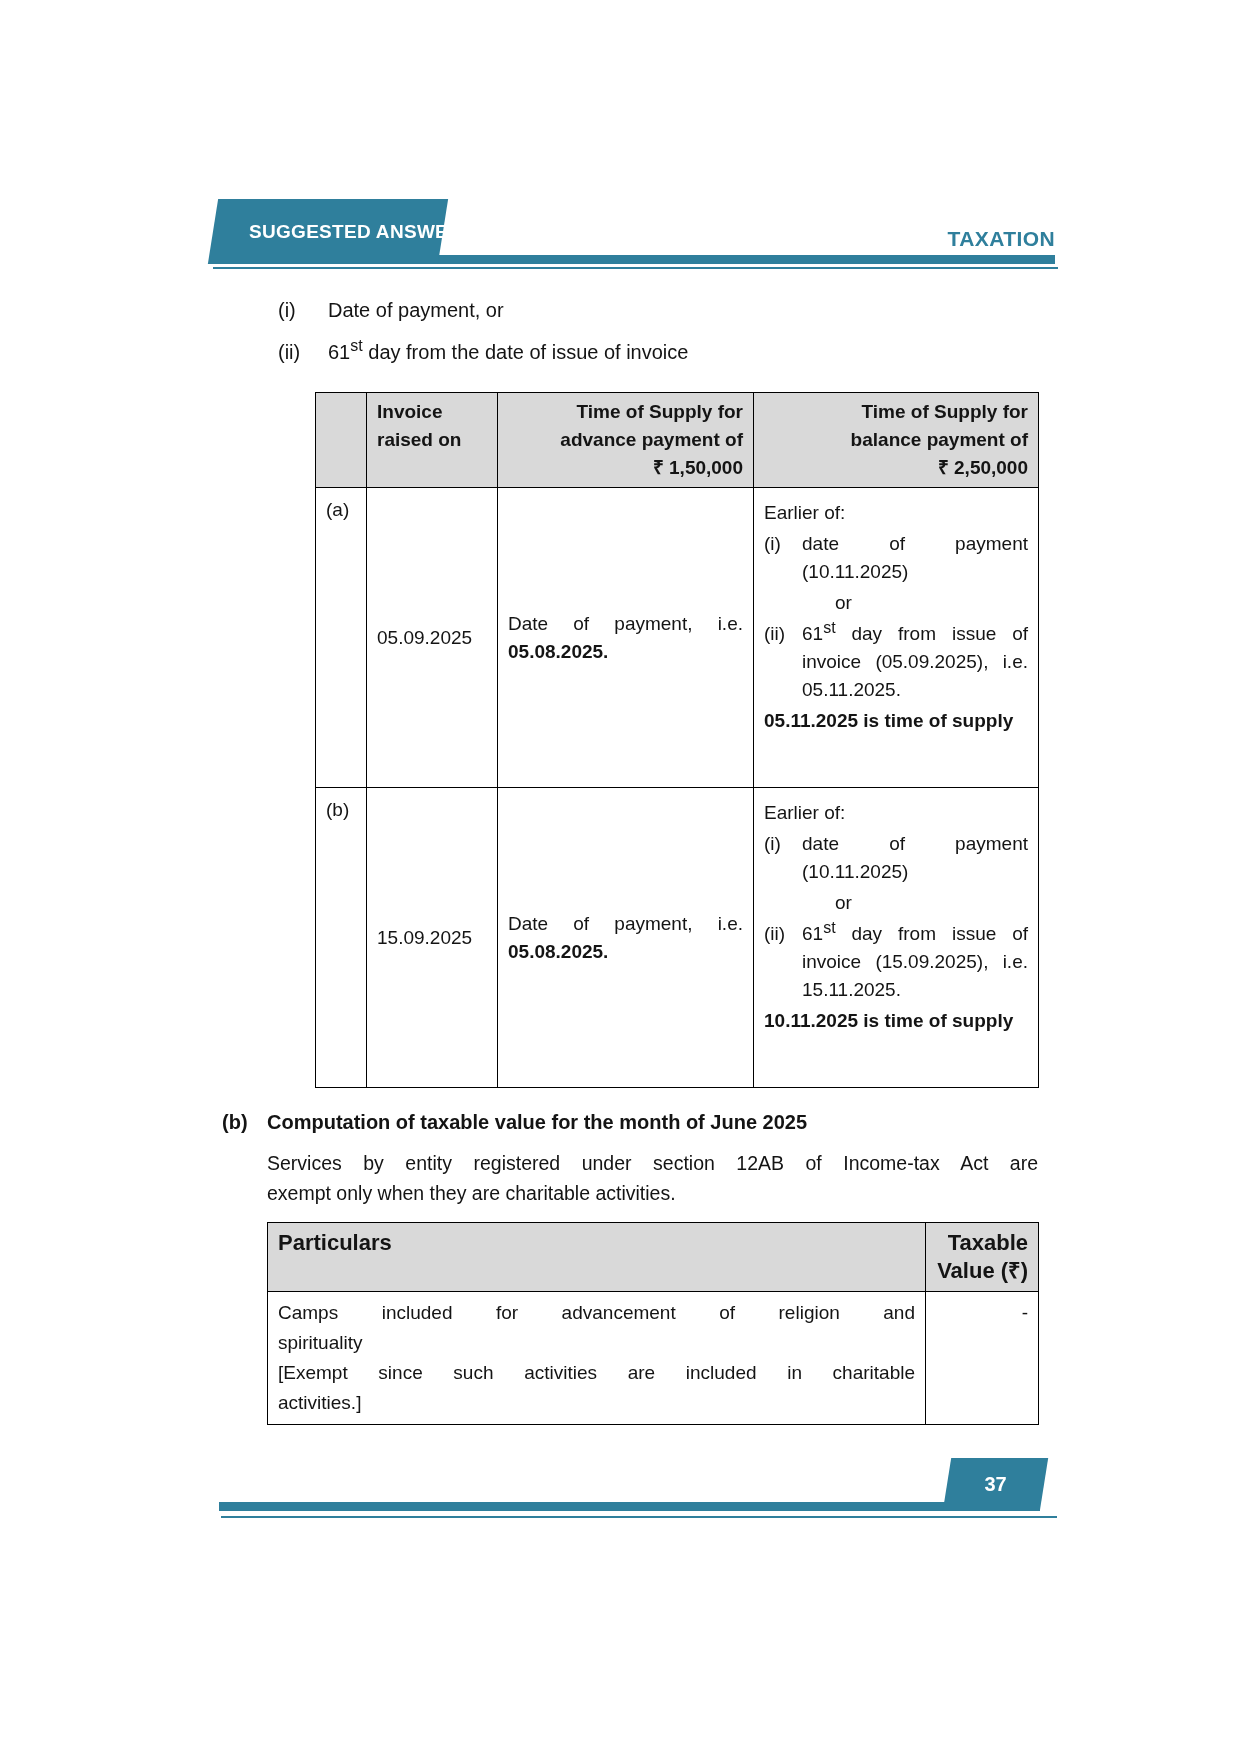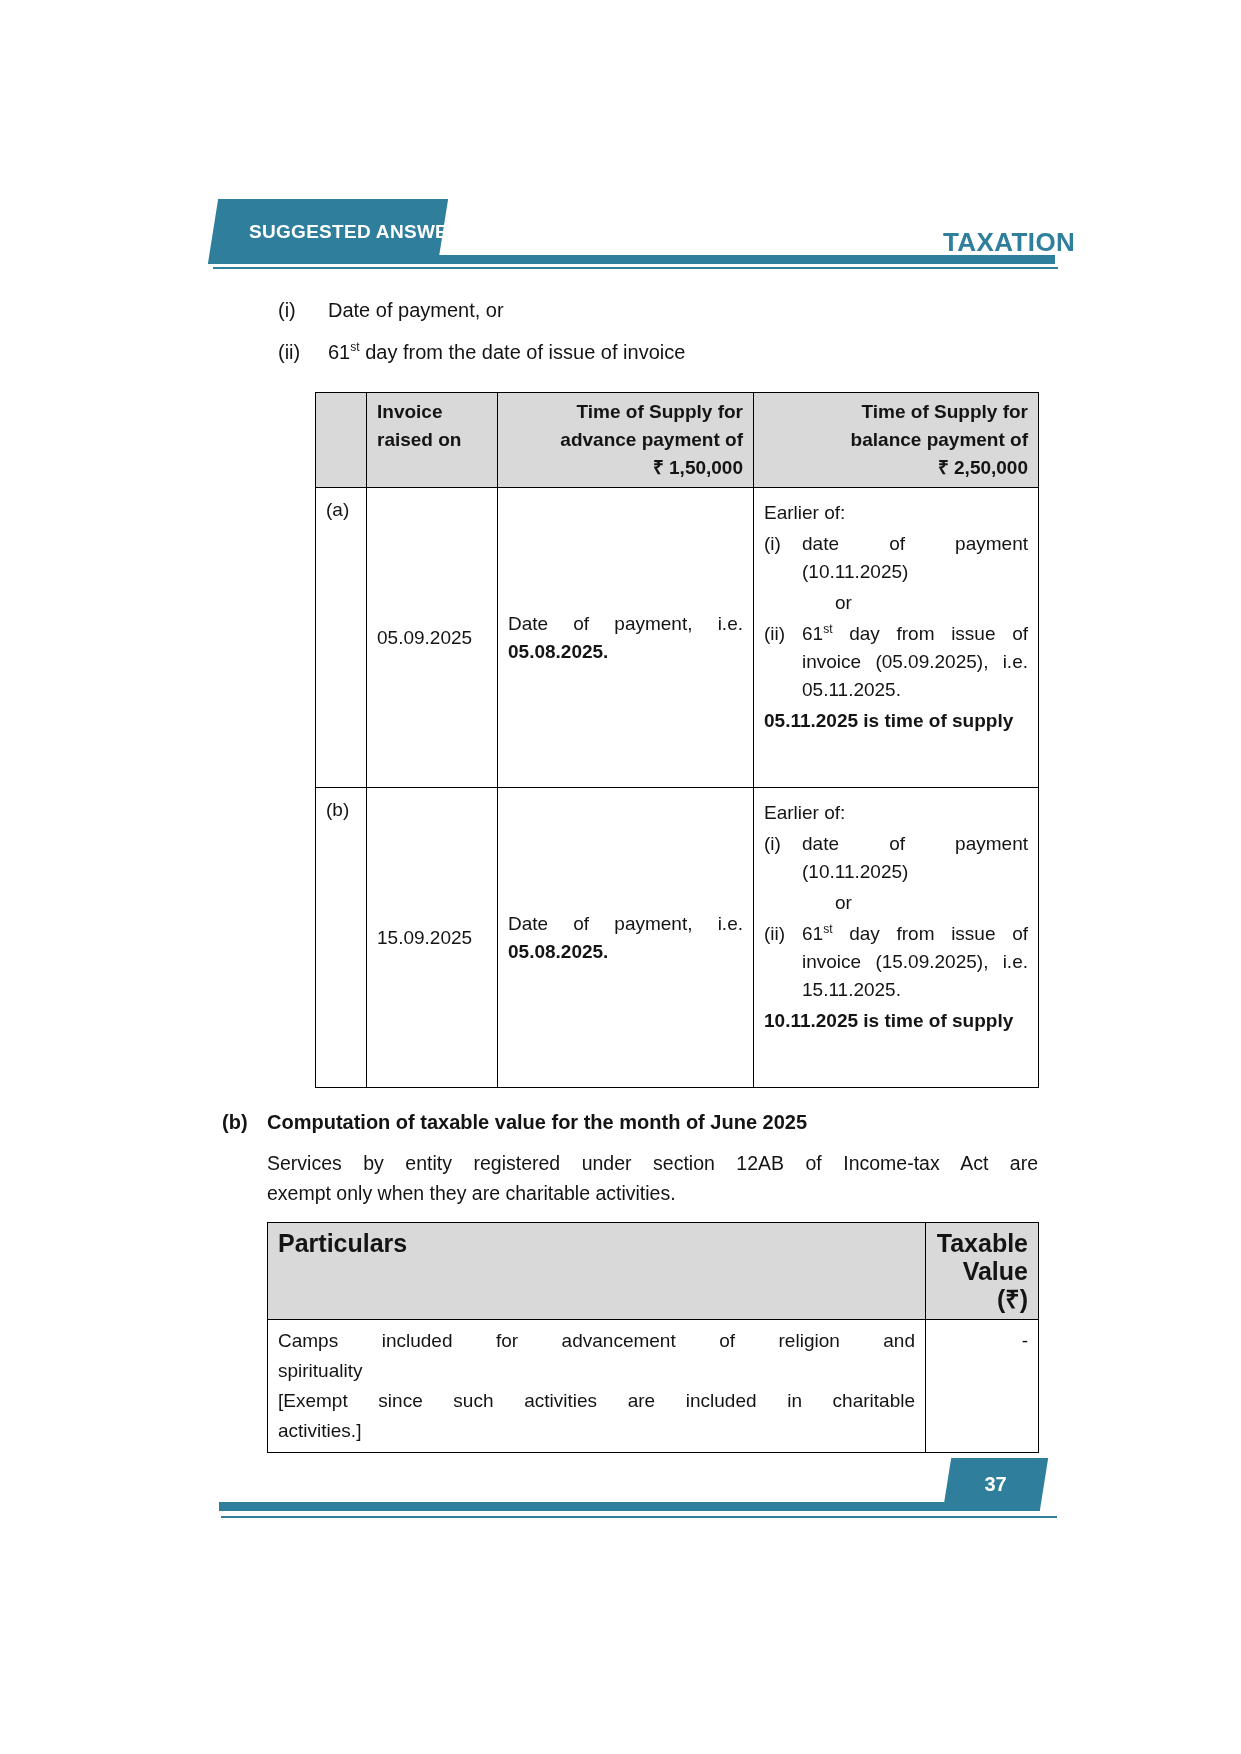--- a/index.html
+++ b/index.html
@@ -22,33 +22,33 @@
     position:absolute; left:213px; top:199px; width:230px; height:65px;
     background:#2F7F9C; transform:skewX(-9deg);
   }
   .banner-label {
     display:block; transform:skewX(9deg);
     color:#ffffff; font-weight:bold; font-size:19px; line-height:65px;
     padding-left:36px; letter-spacing:0.3px; white-space:nowrap;
   }
   .subject {
     position:absolute; top:227px; left:943px; width:112px;
-    color:#2F7F9C; font-weight:bold; font-size:26px; letter-spacing:0.4px;
+    color:#2F7F9C; font-weight:bold; font-size:21px; letter-spacing:0.4px;
     text-align:right; white-space:nowrap;
   }
   .hdr-line {
     position:absolute; left:213px; top:267px; width:845px; height:2px;
     background:#2F7F9C;
   }
 
   
   .intro-item { margin-left:278px; font-size:20px; line-height:28px; margin-bottom:14px; }
   .intro-item.first { margin-top:296px; }
   .intro-item .mk { display:inline-block; width:50px; }
-  .sup { font-size:12px; vertical-align:super; line-height:0; }
+  .sup { font-size:16px; vertical-align:super; line-height:0; }
 
   
   table { border-collapse:collapse; }
   .t1 { margin:26px 0 0 315px; width:723px; table-layout:fixed; }
   .t1 th, .t1 td { border:1.5px solid #000; }
   .t1 th {
     background:#D9D9D9; font-weight:bold; font-size:19px; line-height:28px;
     padding:5px 10px; vertical-align:top; text-align:left;
   }
   .t1 th.pre { white-space:pre-line; }
@@ -67,21 +67,21 @@
   .sec-head { margin:20px 0 0 222px; font-size:20px; line-height:28px; font-weight:bold; }
   .sec-head .mk { display:inline-block; width:45px; }
   .par { margin:12px 0 0 267px; width:771px; font-size:19.5px; line-height:30px; }
   .par .line { display:block; }
   .stretch { text-align:justify; text-align-last:justify; }
 
   
   .t2 { margin:14px 0 0 267px; width:771px; table-layout:fixed; }
   .t2 th, .t2 td { border:1.5px solid #000; }
   .t2 th {
-    background:#D9D9D9; font-weight:bold; font-size:25px; line-height:28px;
+    background:#D9D9D9; font-weight:bold; font-size:22px; line-height:28px;
     padding:6px 10px; vertical-align:top; text-align:left;
   }
   .t2 th.val-h { text-align:right; white-space:pre-line; }
   .t2 td { font-size:19px; line-height:30px; padding:6px 10px; vertical-align:top; }
   .t2 td.val-cell { text-align:right; }
   .t2 .cell-line { display:block; }
 
   
   .ftr-bar { position:absolute; left:219px; top:1502px; width:821px; height:9px; background:#2F7F9C; }
   .ftr-par {

